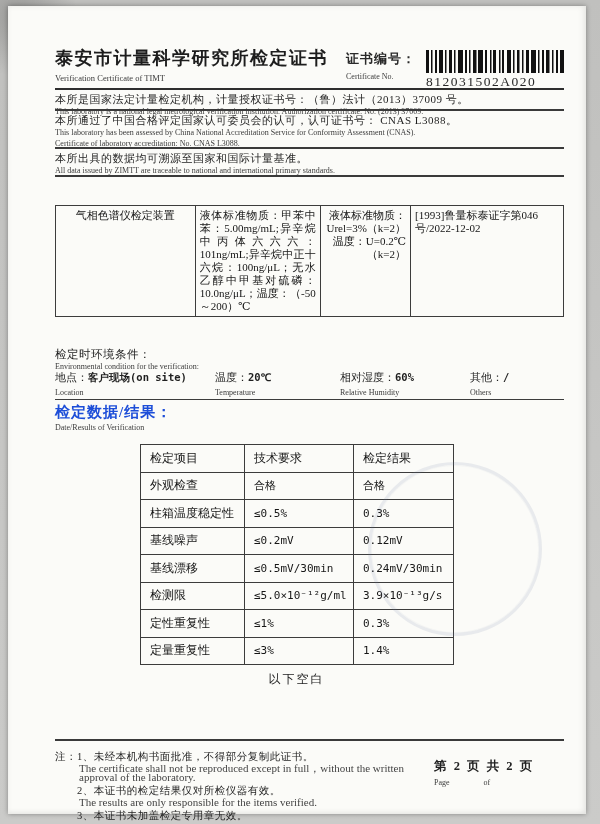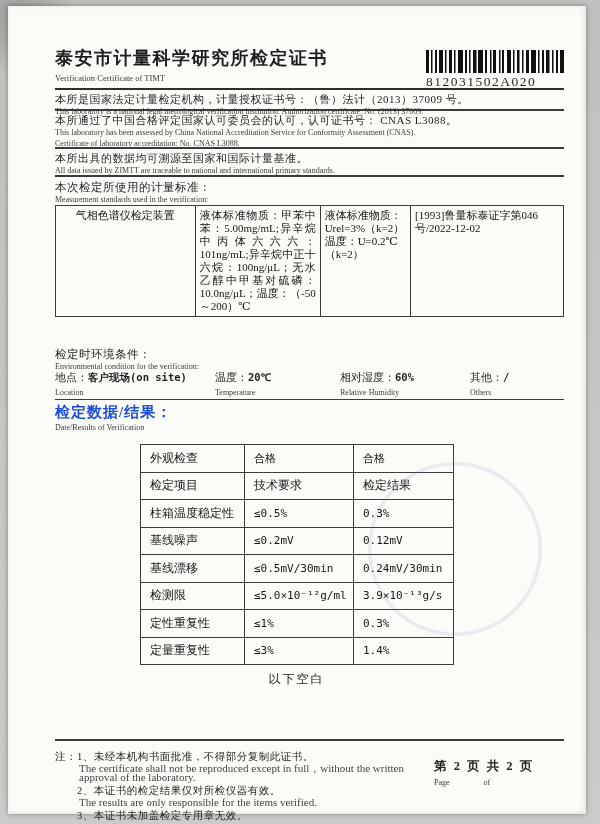--- a/index.html
+++ b/index.html
@@ -43,21 +43,21 @@
   
   table{border-collapse:collapse;}
   .std-table{width:100%;table-layout:fixed;}
   .std-table th,.std-table td{border:1.5px solid #3c3c3c;vertical-align:top;}
   .std-table th{font-weight:normal;padding:3px 2px;}
   .std-th-zh{font-size:11px;color:#1f1f1f;text-align:center;}
   .std-th-en{font-size:8px;color:#3b3b3b;text-align:center;margin-top:1px;}
   .std-td{font-size:11px;line-height:13px;padding:3px 4px;color:#151515;}
   .td-name{text-align:center;}
   .td-range{text-align:justify;}
-  .td-unc{text-align:left;}
+  .td-unc{text-align:right;}
   .td-cert{text-align:left;}
 
   
   .env-row{display:flex;border-bottom:1.5px solid #3c3c3c;padding-bottom:2px;}
   .env-f1{width:160px;}.env-f2{width:125px;}.env-f3{width:130px;}.env-f4{flex:1;}
   .env-line{font-size:11px;color:#1f1f1f;}
   .env-val{font-weight:bold;font-family:"DejaVu Sans Mono",monospace;font-size:10.5px;}
   .env-en{font-size:8px;color:#3b3b3b;margin-top:3px;}
 
   .res-h-zh{font-size:15px;font-weight:bold;letter-spacing:1px;color:#1d4ed8;line-height:18px;}
@@ -89,20 +89,24 @@
 
 <div class="page">
   <div class="content">
 
     <div class="blk hdr" style="top:40px;">
       <div class="hdr-left">
         <div class="doc-title">泰安市计量科学研究所检定证书</div>
         <div class="doc-sub">Verification Certificate of TIMT</div>
       </div>
       <div class="hdr-right">
+        <div>
+          <div class="certno-label">证书编号：</div>
+          <div class="certno-en">Certificate No.</div>
+        </div>
         <div class="barcode-wrap">
           <svg class="barcode" viewBox="0 0 138 23" preserveAspectRatio="none">
             <g fill="#111">
               <rect x="0" y="0" width="3" height="23"></rect>
                 <rect x="5" y="0" width="1.5" height="23"></rect>
               <rect x="9" y="0" width="2" height="23"></rect>
                 <rect x="13" y="0" width="4" height="23"></rect>
               <rect x="19" y="0" width="1.5" height="23"></rect>
                 <rect x="23" y="0" width="3" height="23"></rect>
               <rect x="28" y="0" width="1.5" height="23"></rect>
@@ -149,24 +153,20 @@
       <div class="stmt-en">Certificate of laboratory accreditation: No. CNAS L3088.</div>
     </div>
     <div class="rule" style="top:141px;"></div>
 
     <div class="blk" style="top:145px;">
       <div class="stmt-zh">本所出具的数据均可溯源至国家和国际计量基准。</div>
       <div class="stmt-en">All data issued by ZIMTT are traceable to national and international primary standards.</div>
     </div>
     <div class="rule" style="top:169px;"></div>
 
-    <div class="blk" style="top:174px;">
-      <div class="sec-h-zh">本次检定所使用的计量标准：</div>
-      <div class="sec-h-en">Measurement standards used in the verification:</div>
-    </div>
 
     <table class="blk std-table" style="top:199px;">
       <colgroup>
           <col style="width:27.5%">
           <col style="width:24.6%">
           <col style="width:17.8%">
           <col style="width:30.1%">
         </colgroup>
       <tbody>
       <tr style="height:108px;">
@@ -208,28 +208,28 @@
     </div>
 
     <table class="blk res-table" style="top:438px;">
       <colgroup>
           <col style="width:104px">
           <col style="width:109px">
           <col style="width:100px">
         </colgroup>
       <tbody>
           <tr>
+        <td>检定项目</td>
+        <td>技术要求</td>
+        <td>检定结果</td>
+      </tr>
+      <tr>
         <td>外观检查</td>
         <td class="val">合格</td>
         <td class="val">合格</td>
-      </tr>
-      <tr>
-        <td>检定项目</td>
-        <td>技术要求</td>
-        <td>检定结果</td>
       </tr>
       <tr>
         <td>柱箱温度稳定性</td>
         <td class="val">≤0.5%</td>
         <td class="val">0.3%</td>
       </tr>
       <tr>
         <td>基线噪声</td>
         <td class="val">≤0.2mV</td>
         <td class="val">0.12mV</td>

